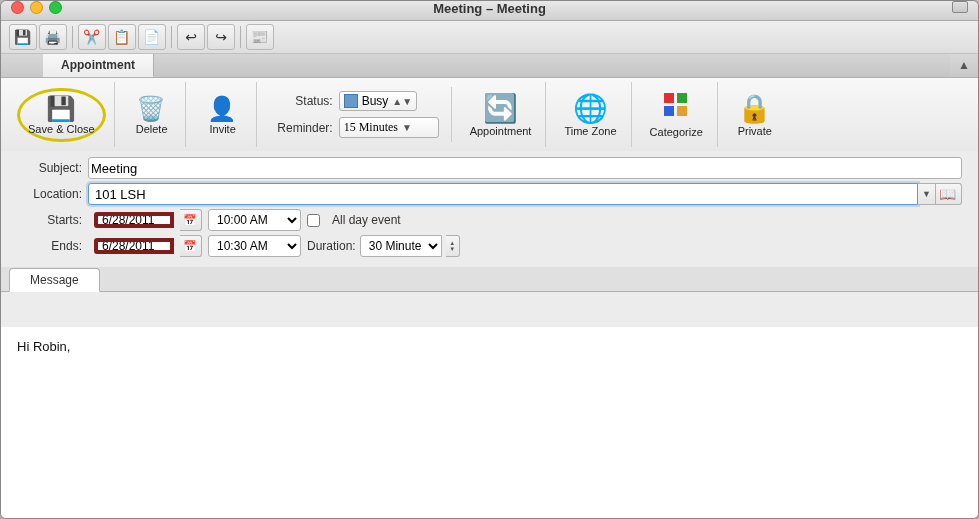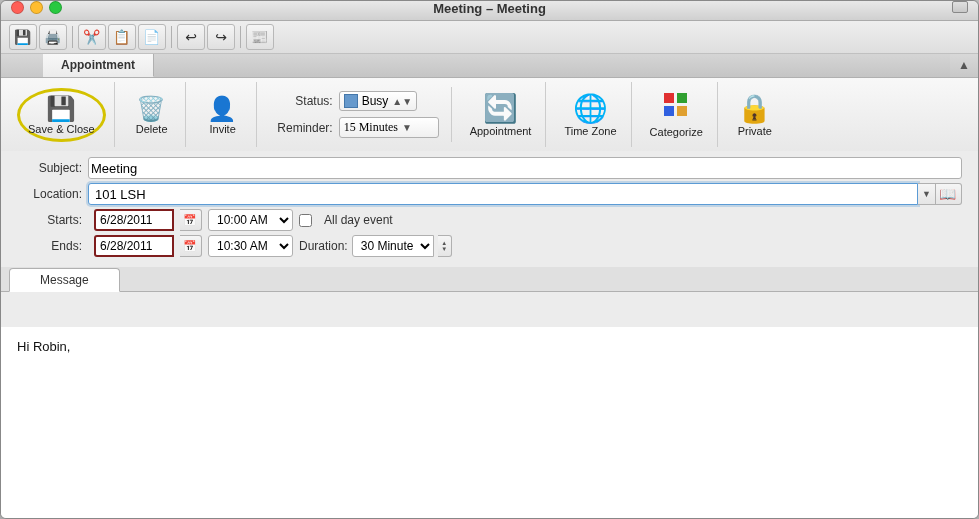--- a/index.html
+++ b/index.html
@@ -317,23 +317,23 @@
     }
 
     .date-time-row {
       display: flex;
       align-items: center;
       margin-bottom: 4px;
       gap: 6px;
     }
 
     .date-input {
-      height: 22px;
+      height: 16px;
       width: 80px;
-      border: 2px solid #7f1d1d;
+      border: 4px solid #7f1d1d;
       border-radius: 3px 0 0 3px;
       padding: 2px 4px;
       font-size: 12px;
       background: white;
       outline: none;
     }
 
     .date-picker-btn {
       height: 22px;
       width: 22px;
@@ -343,21 +343,21 @@
       border-radius: 0 3px 3px 0;
       display: flex;
       align-items: center;
       justify-content: center;
       cursor: pointer;
       font-size: 11px;
     }
 
     .time-select {
       height: 22px;
-      width: 85px;
+      width: 93px;
       border: 1px solid #b0b0b0;
       border-radius: 3px;
       padding: 2px 4px;
       font-size: 12px;
       background: white;
       outline: none;
     }
 
     .all-day-check {
       display: flex;
@@ -409,21 +409,21 @@
     
     .msg-tab-strip {
       display: flex;
       background: #e0e0e0;
       border-bottom: 1px solid #b0b0b0;
       flex-shrink: 0;
       padding: 0 0 0 8px;
     }
 
     .msg-tab {
-      padding: 4px 30px;
+      padding: 4px 20px;
       font-size: 12px;
       color: #333;
       cursor: pointer;
       border: 1px solid #b0b0b0;
       border-bottom: none;
       border-radius: 4px 4px 0 0;
       margin-right: 3px;
       background: linear-gradient(to bottom, #f2f2f2, #e2e2e2);
       position: relative;
       top: 1px;

